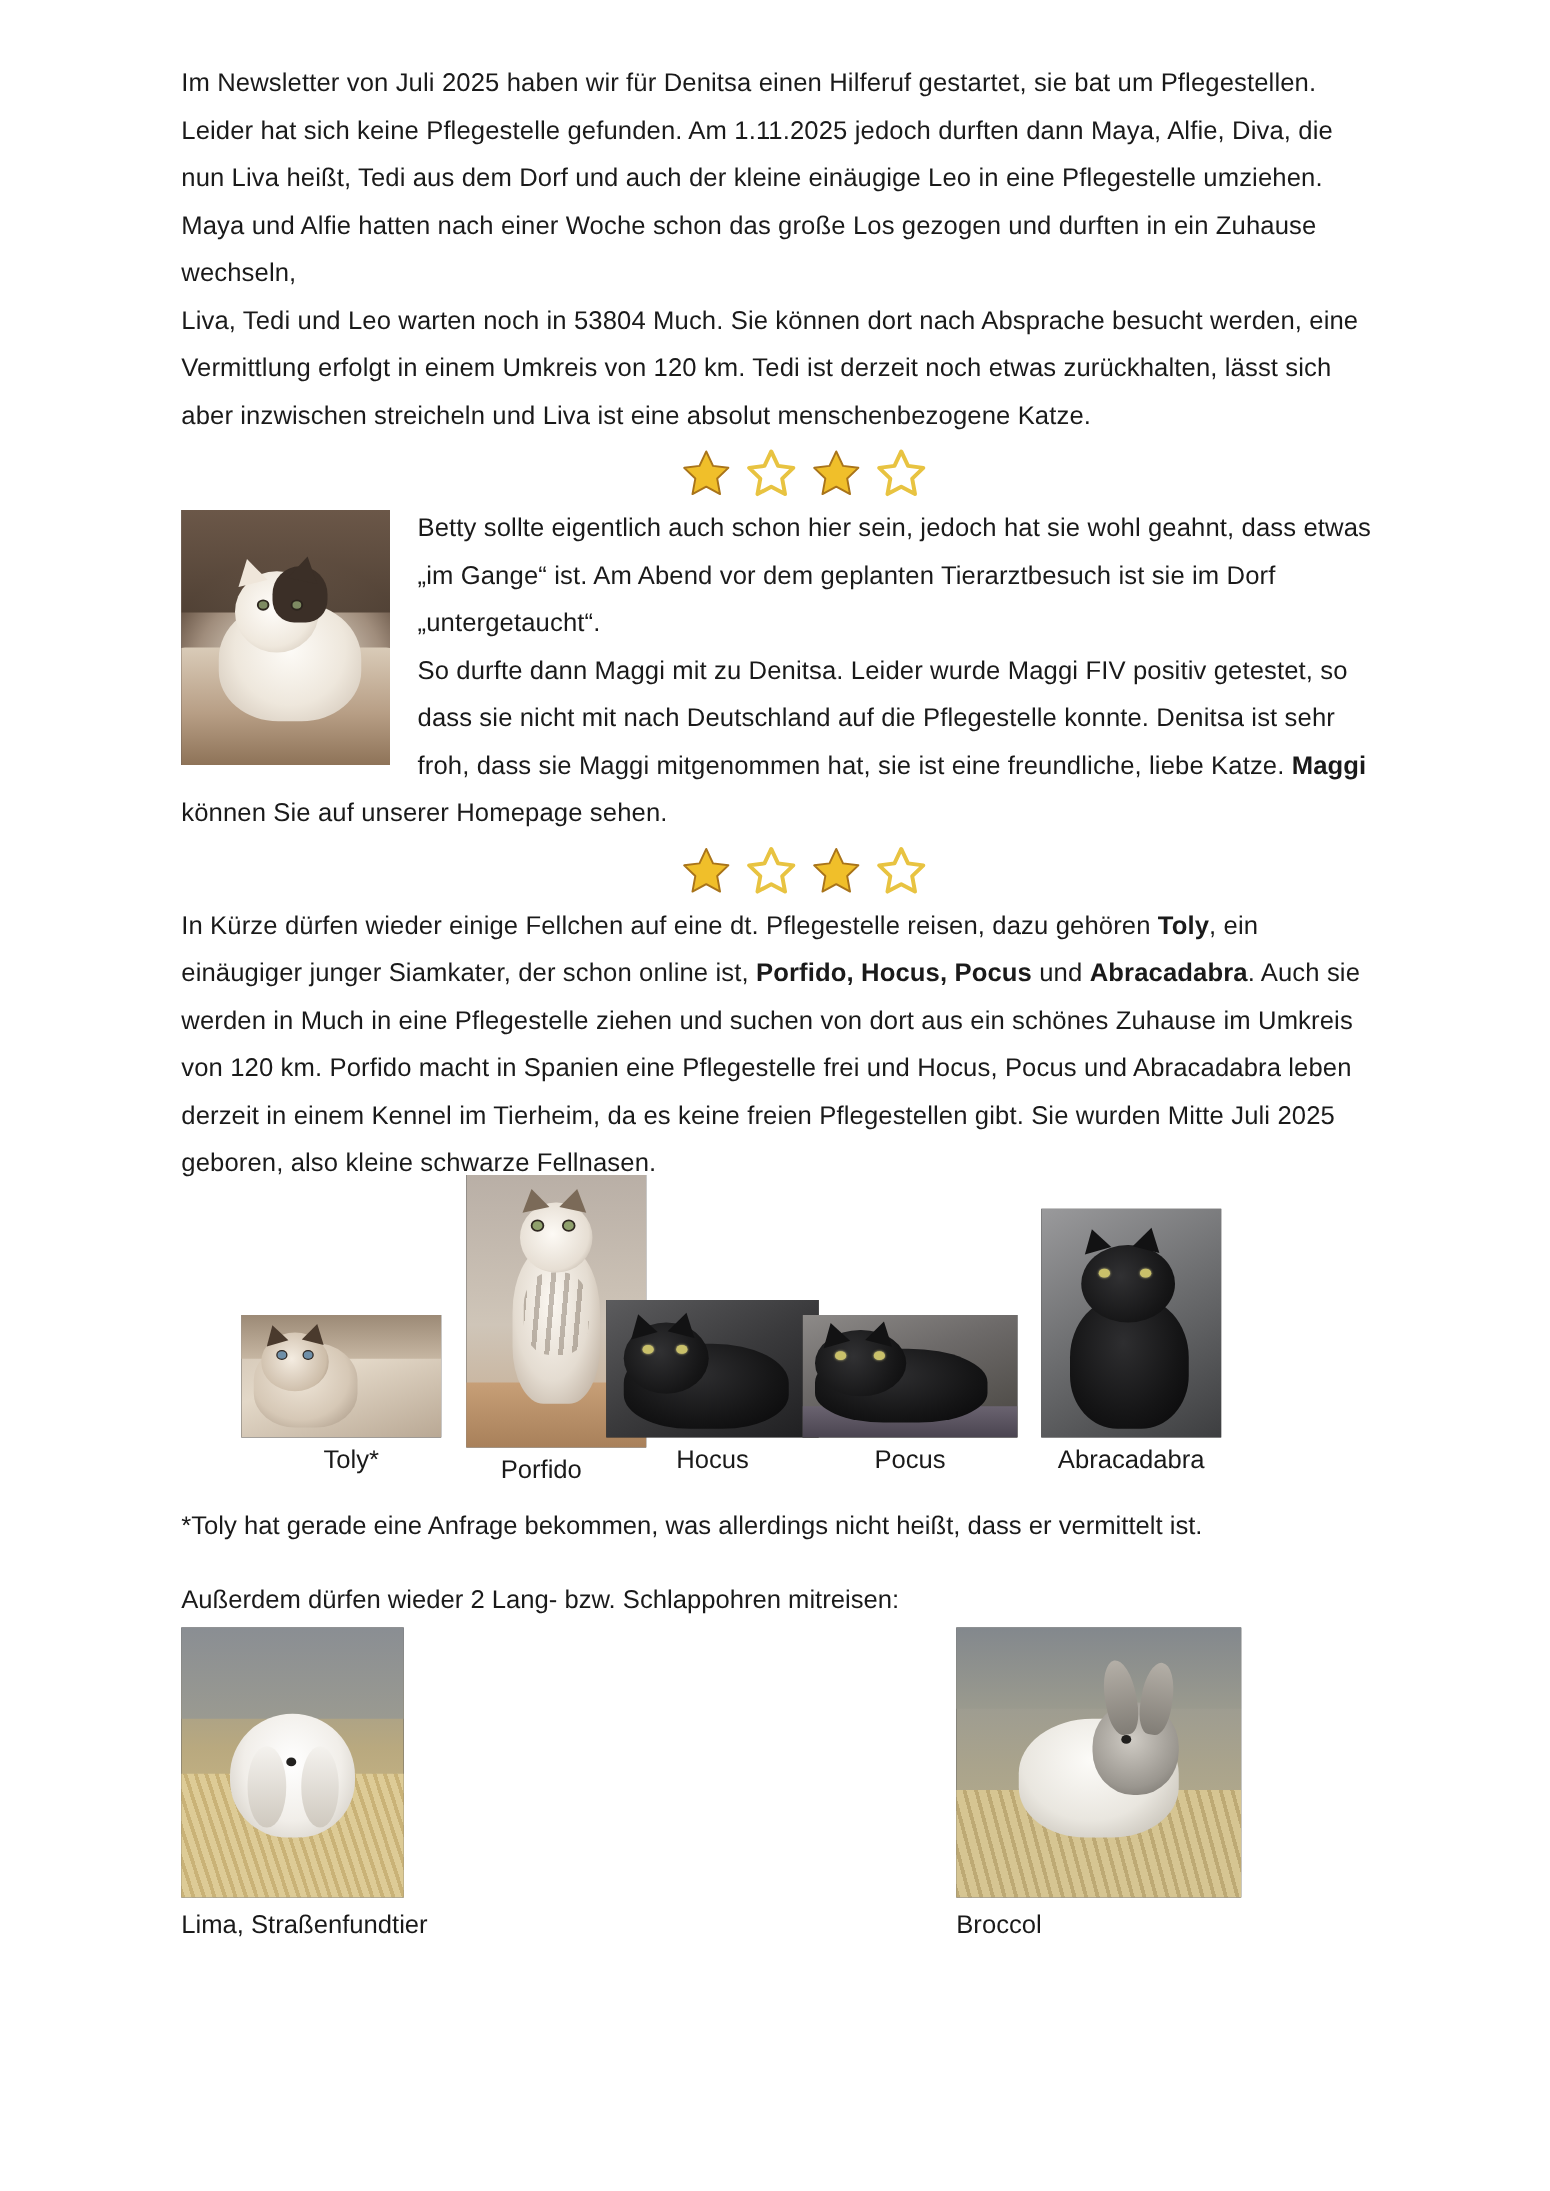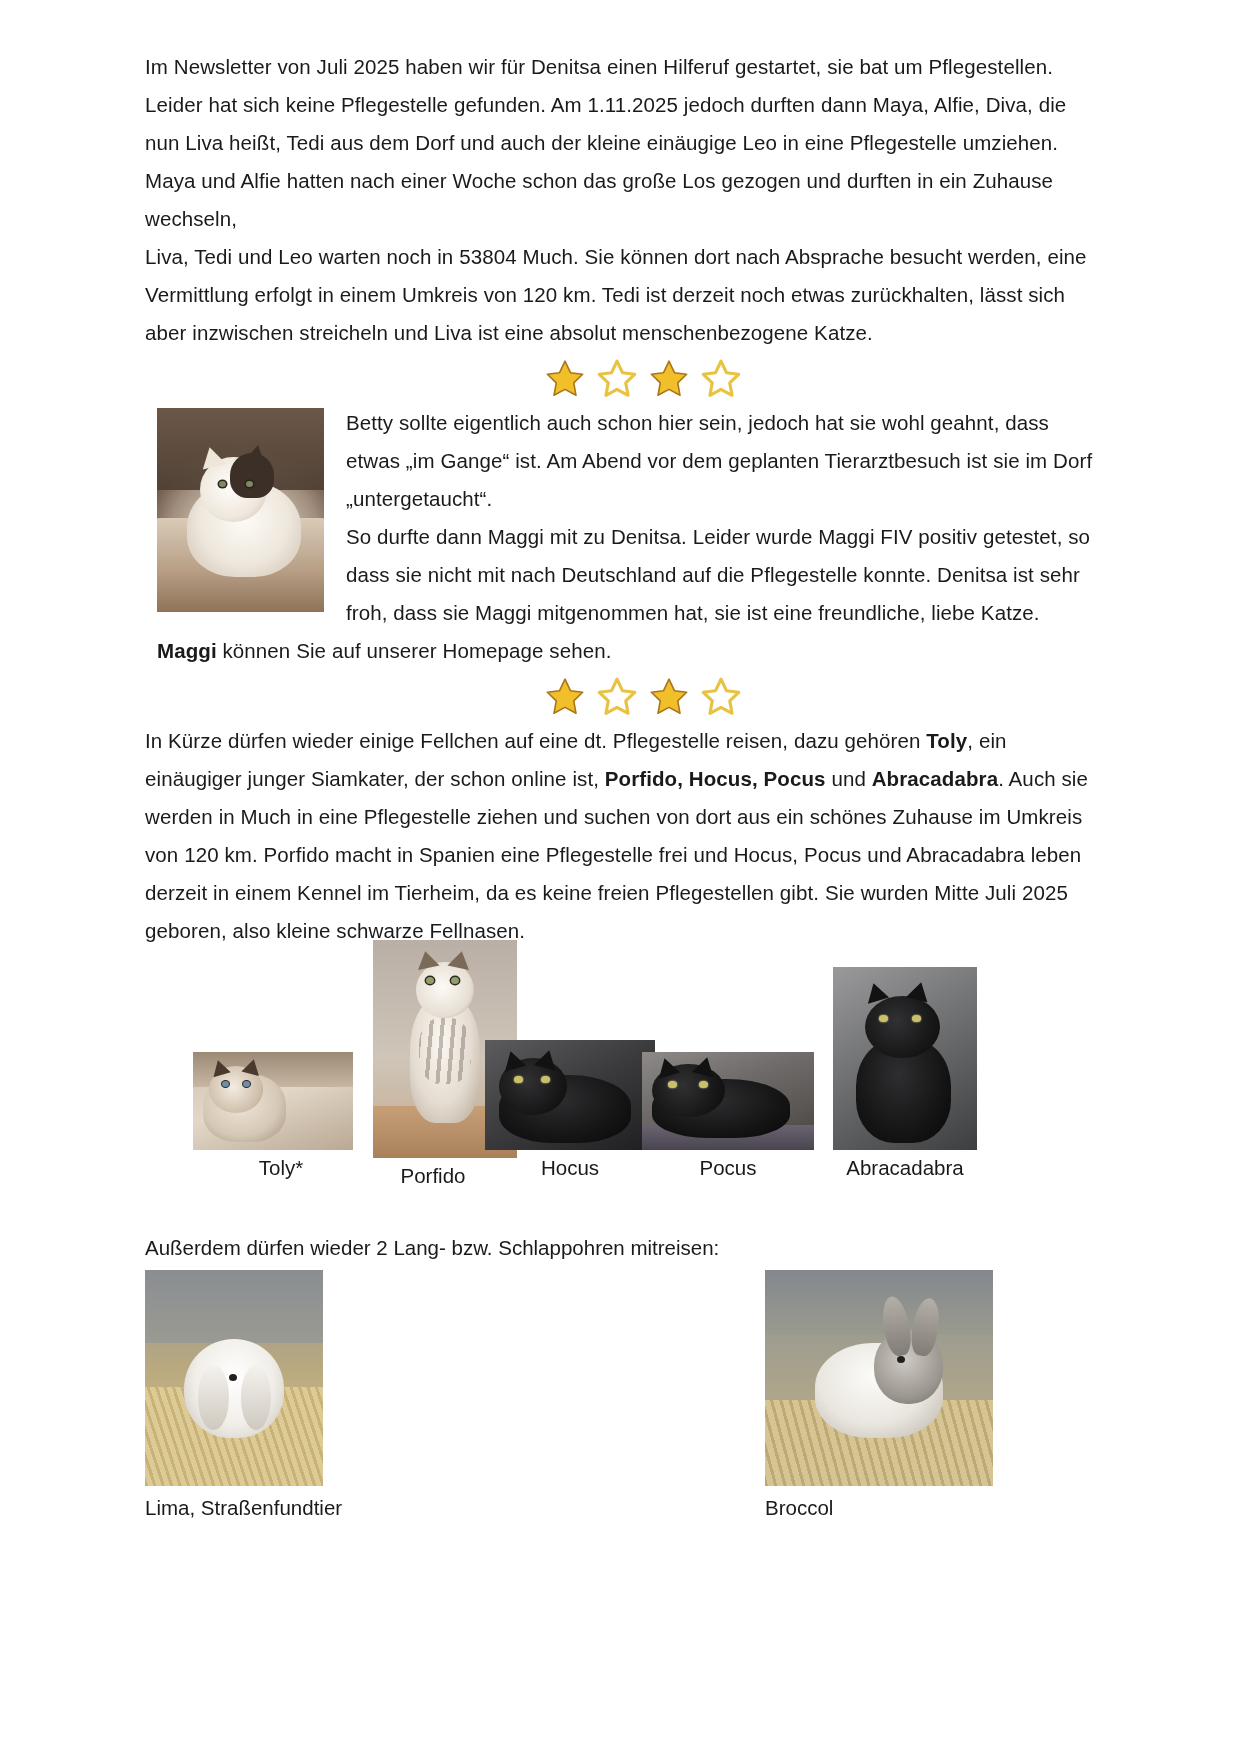--- a/index.html
+++ b/index.html
@@ -40,21 +40,20 @@
     align-items: center;
     gap: 8px;
     margin: 6px 0 4px 0;
     padding-left: 40px;
   }
   .stars svg { display: block; }
 
   
   .float-section {
     overflow: hidden;
-    margin-left: 12px;
   }
   .betty-photo {
     float: left;
     width: 167px;
     height: 204px;
     margin: 4px 22px 6px 0;
     border: 0;
     position: relative;
     overflow: hidden;
     background: #4a3b33;
@@ -288,20 +287,21 @@
         <div class="blk-cat-head" style="left:22%;top:16%;width:52%;height:34%;"></div>
         <div class="ear" style="left:22%;top:9%;transform:rotate(-16deg);"></div>
         <div class="ear" style="left:52%;top:8%;transform:rotate(14deg);"></div>
         <div class="eye-y" style="left:32%;top:26%;"></div>
         <div class="eye-y" style="left:55%;top:26%;"></div>
       </div>
       <div class="cap">Abracadabra</div>
     </div>
   </div>
 
+  <div class="note">*Toly hat gerade eine Anfrage bekommen, was allerdings nicht heißt, dass er vermittelt ist.</div>
 
   <div class="spacer-32"></div>
 
   <div class="lead-line">Außerdem dürfen wieder 2 Lang- bzw. Schlappohren mitreisen:</div>
 
   <div class="rabbit-row">
 
     <div class="cell" style="left:0; width:175px;">
       <div class="photo" style="width:178px;height:216px;">
         <div class="ph-bg" style="background:linear-gradient(180deg,#8f9397 0%,#b9a97f 45%,#d8c48c 100%);"></div>

